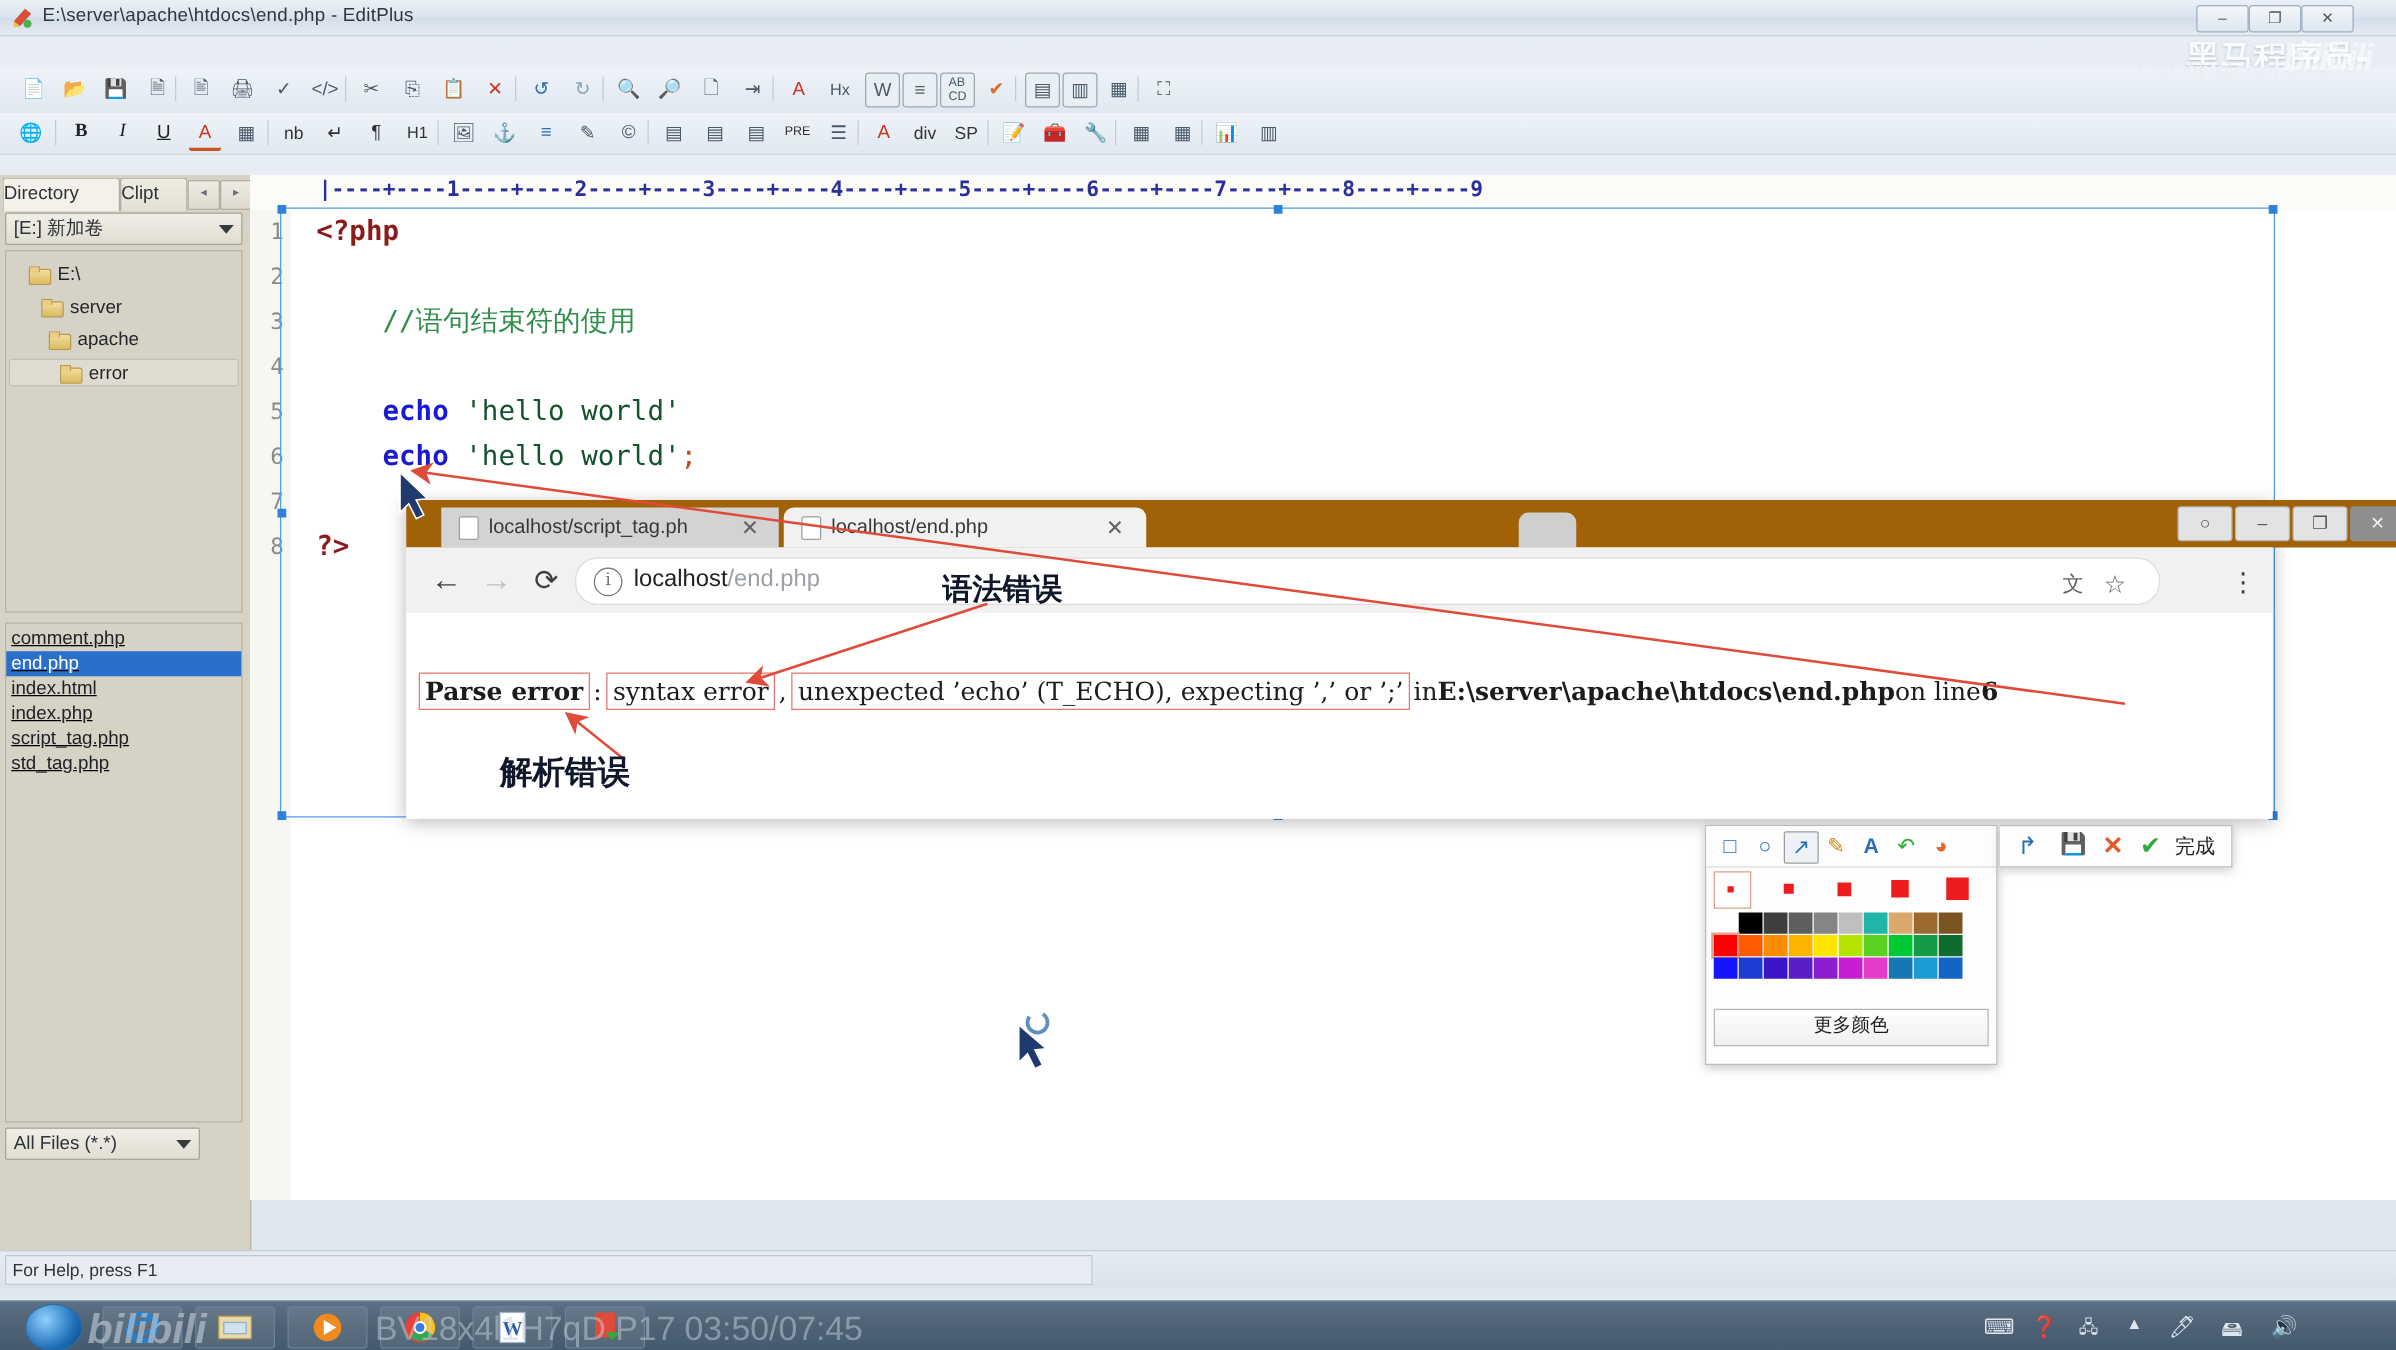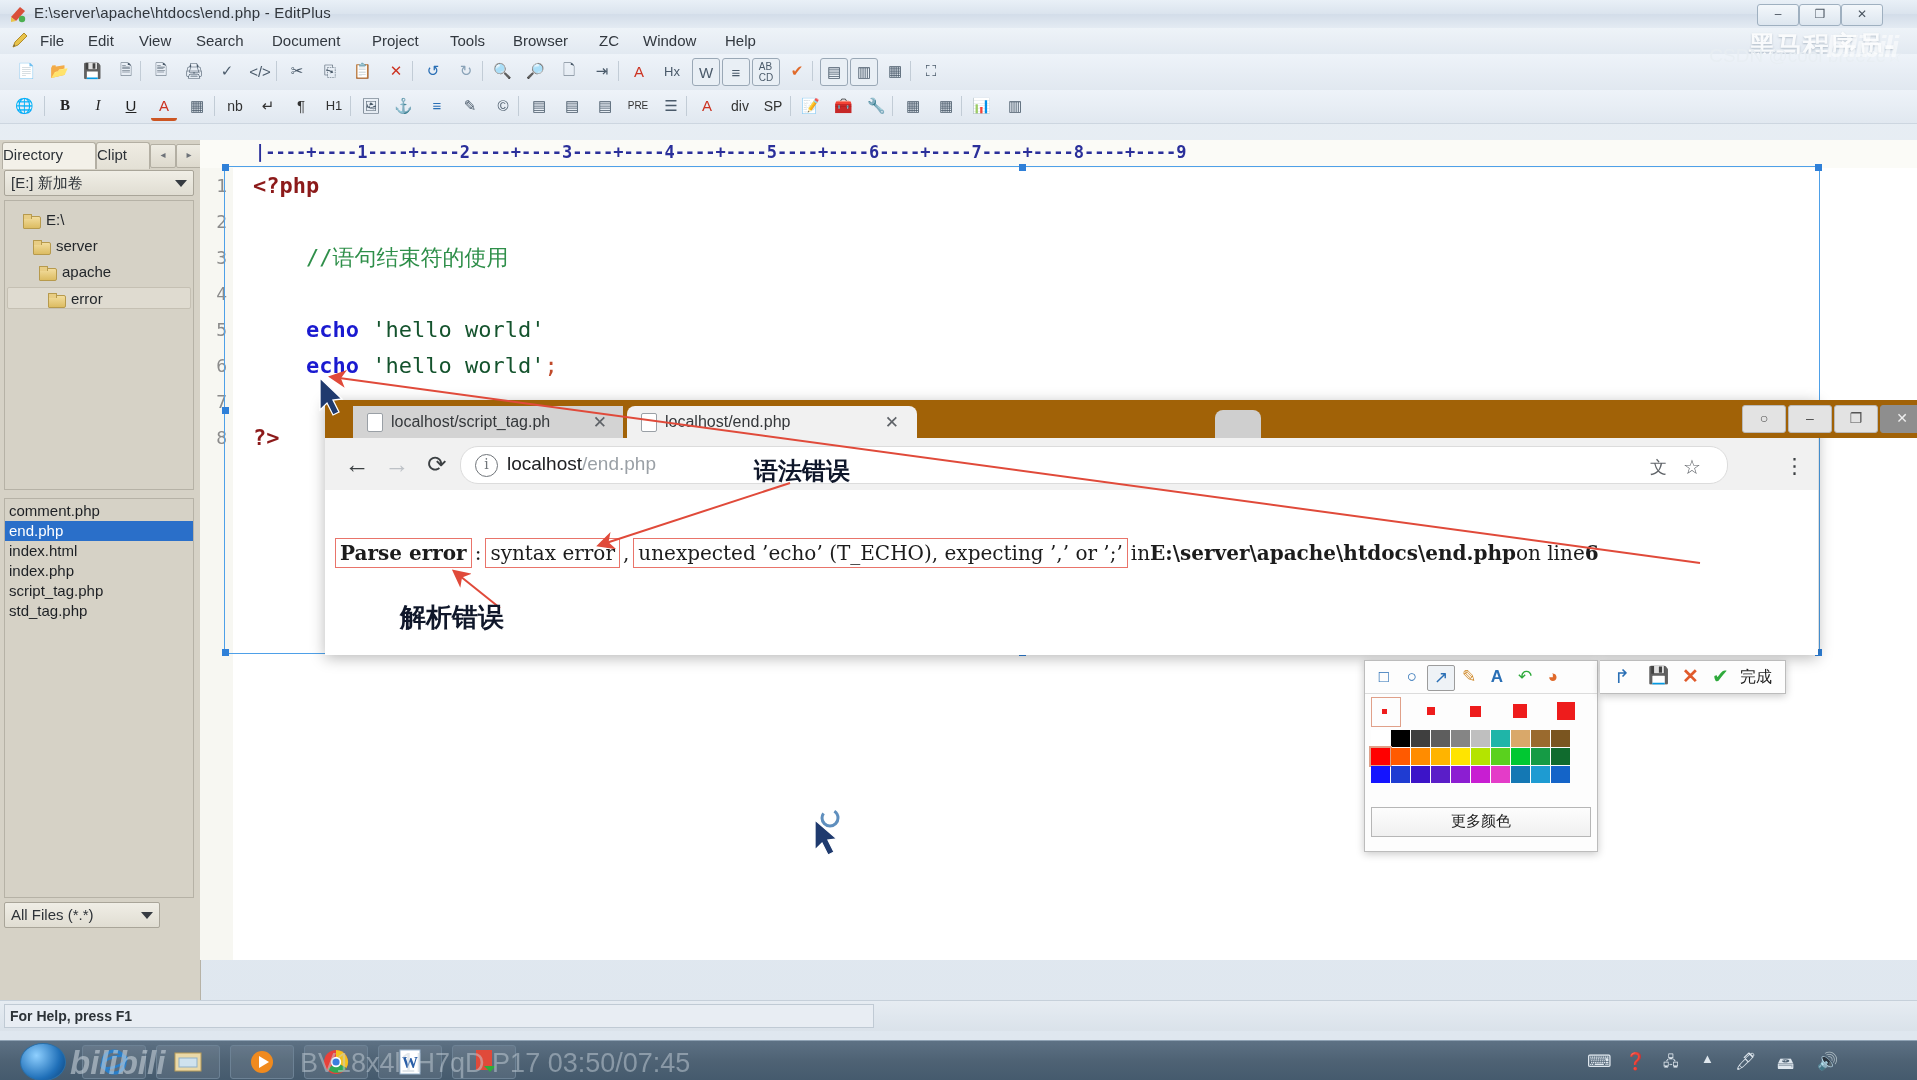--- a/index.html
+++ b/index.html
@@ -126,20 +126,21 @@
     border:1px solid #b79a4c;border-radius:1px 2px 2px 1px;
   }
   .folder b{
     position:absolute;left:0;top:0;width:7px;height:4px;
     background:#e8cd84;border:1px solid #b79a4c;border-bottom:none;border-radius:1px 1px 0 0;
   }
   #filelist{
     position:absolute;left:4px;top:358px;width:190px;height:400px;
     background:#d6d2c6;border:1px solid #b6b2a6;box-sizing:border-box;
     padding-top:2px;
+    text-decoration:underline;
   }
   .frow{
     height:20px;line-height:20px;font-size:15px;color:#1d2024;padding-left:4px;
     white-space:nowrap;
   }
   .frow.sel{background:#2a6fc9;color:#fff;}
   #filterbox{
     position:absolute;left:4px;top:762px;width:156px;height:26px;
     background:linear-gradient(180deg,#f0eee6,#e0ddd2);
     border:1px solid #a9a599;border-radius:2px;
@@ -159,21 +160,20 @@
     white-space:nowrap;
   }
   .dtab .dot{color:#2f6fb5;font-size:12px;margin-right:5px;}
   .dtab .xx{color:#b5503c;margin-left:10px;font-size:13px;}
   #doctabs .fldicon{position:absolute;left:24px;top:9px;}
 
   #statusbar{
     position:absolute;left:0;top:1000px;width:1917px;height:30px;
     background:linear-gradient(180deg,#e6ecf2,#dae2ea);
     border-top:1px solid #c6d0da;
-    font-weight:bold;
   }
   #statusbar .sp{
     position:absolute;left:4px;top:3px;width:870px;height:24px;
     border:1px solid #c0cad4;background:#e8edf3;
     font-size:14px;color:#2d3338;line-height:22px;padding-left:5px;box-sizing:border-box;
   }
 
   
   #ruler{
     position:absolute;left:200px;top:140px;width:1717px;height:28px;
@@ -354,37 +354,20 @@
       <path d="M2 12 L11 2 L16 6 L7 16 Z" fill="#d94f3a"></path>
       <path d="M2 12 L7 16 L2 17 Z" fill="#e8c34a"></path>
       <circle cx="13" cy="14" r="3.2" fill="#4caf50"></circle>
     </svg>
     <div class="tl">E:\server\apache\htdocs\end.php - EditPlus</div>
     <div class="wbtn" id="wmin">–</div>
     <div class="wbtn" id="wmax">❐</div>
     <div class="wbtn" id="wclose">✕</div>
   </div>
 
-  <div id="menubar">
-    <svg id="menu-pencil" viewBox="0 0 18 18">
-      <path d="M3 15 L5 10 L14 1 L17 4 L8 13 Z" fill="#e8c34a" stroke="#b08b2a" stroke-width="1"></path>
-      <path d="M3 15 L5 13.5 L4.5 12 Z" fill="#555"></path>
-    </svg>
-    <div class="mi" style="left:40px;">File</div>
-    <div class="mi" style="left:88px;">Edit</div>
-    <div class="mi" style="left:139px;">View</div>
-    <div class="mi" style="left:196px;">Search</div>
-    <div class="mi" style="left:272px;">Document</div>
-    <div class="mi" style="left:372px;">Project</div>
-    <div class="mi" style="left:450px;">Tools</div>
-    <div class="mi" style="left:513px;">Browser</div>
-    <div class="mi" style="left:599px;">ZC</div>
-    <div class="mi" style="left:643px;">Window</div>
-    <div class="mi" style="left:725px;">Help</div>
-  </div>
 
   <div id="wm-top">黑马程序员-</div>
 
   <div class="tbar" id="tbar1">
     <div class="tbtn" style="left:14px;">📄</div>
     <div class="tbtn" style="left:47px;">📂</div>
     <div class="tbtn" style="left:80px;">💾</div>
     <div class="tbtn" style="left:113px;">🗎</div>
     <div class="tsep" style="left:140px;"></div>
     <div class="tbtn" style="left:148px;">🖹</div>

